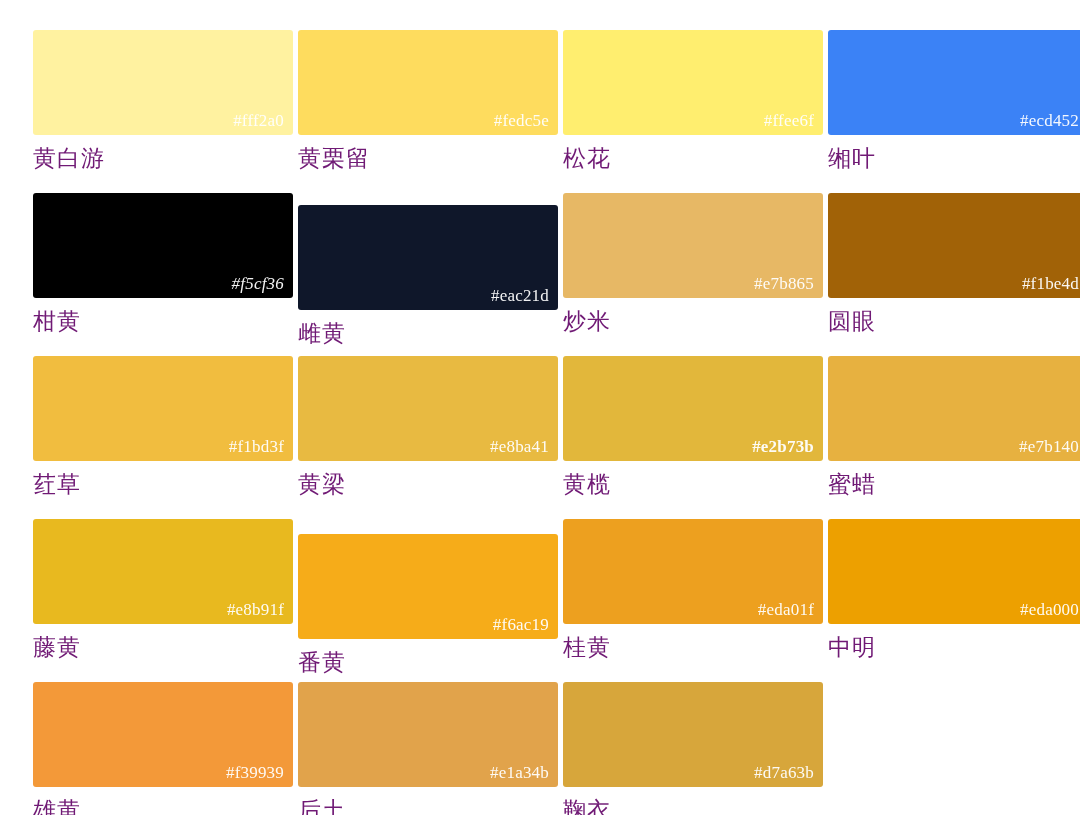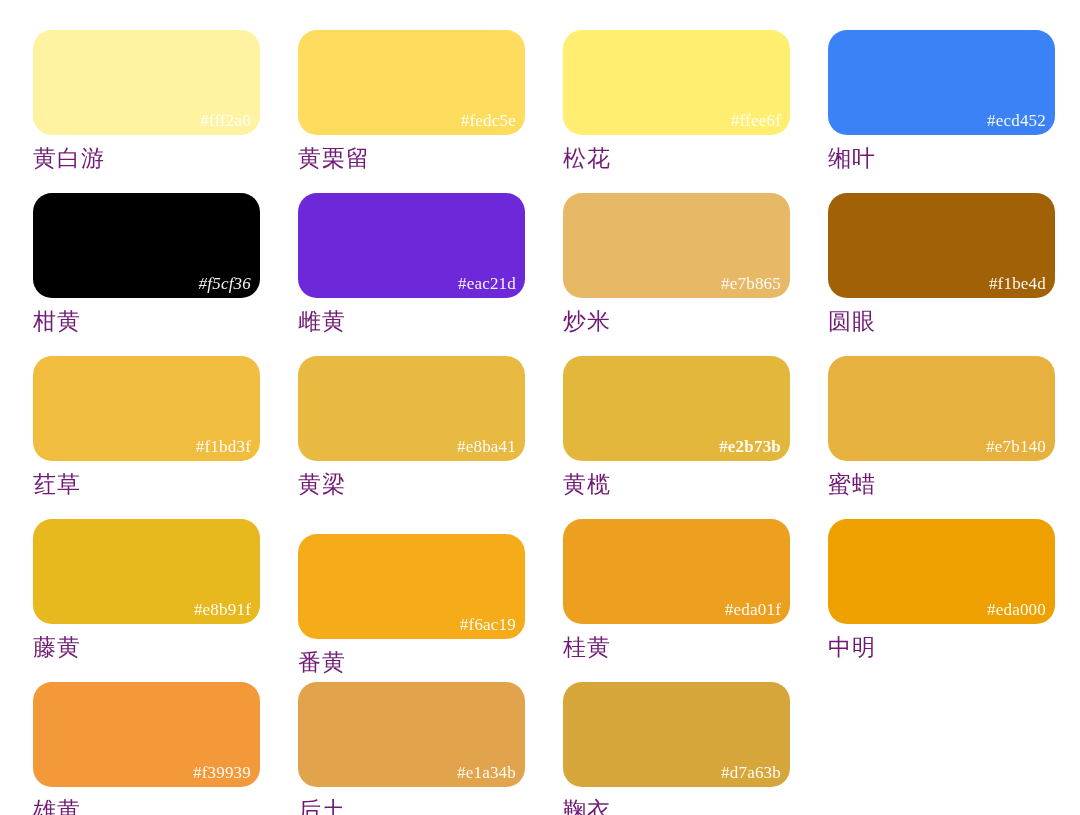--- a/index.html
+++ b/index.html
@@ -34,23 +34,23 @@
   }
 
   .swatch-cell {
     position: relative;
     width: 265px;
     height: 163px;
   }
 
   .swatch-chip {
     position: relative;
-    width: 227px;
+    width: 260px;
     height: 105px;
-    border-radius: 19px;
+    border-radius: 3px;
     overflow: hidden;
     padding-left: 16px;
   }
 
   .swatch-hex {
     position: absolute;
     right: 9px;
     bottom: 4px;
     color: #ffffff;
     font-size: 17px;
@@ -100,21 +100,21 @@
         </div>
         <div class="swatch-name">缃叶</div>
       </div>
       <div class="swatch-cell">
         <div class="swatch-chip" style="background: #000000; font-style: italic;">
           <span class="swatch-hex">#f5cf36</span>
         </div>
         <div class="swatch-name">柑黄</div>
       </div>
       <div class="swatch-cell">
-        <div class="swatch-chip" style="background: #6d28d9;">
+        <div class="swatch-chip" style="background: #0f172a; margin-top: 12px;">
           <span class="swatch-hex">#eac21d</span>
         </div>
         <div class="swatch-name">雌黄</div>
       </div>
       <div class="swatch-cell">
         <div class="swatch-chip" style="background: rgb(231, 184, 101);">
           <span class="swatch-hex">#e7b865</span>
         </div>
         <div class="swatch-name">炒米</div>
       </div>

